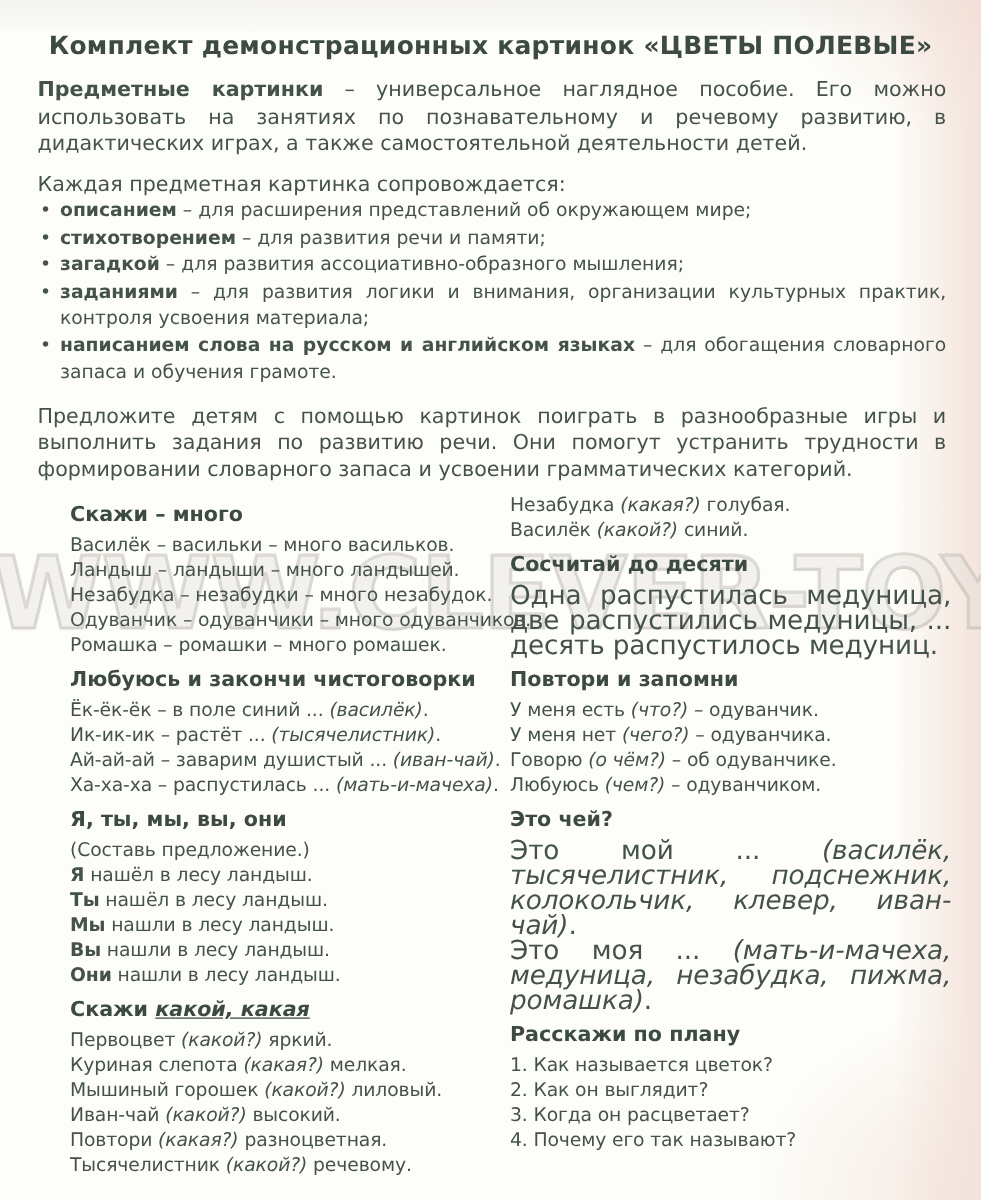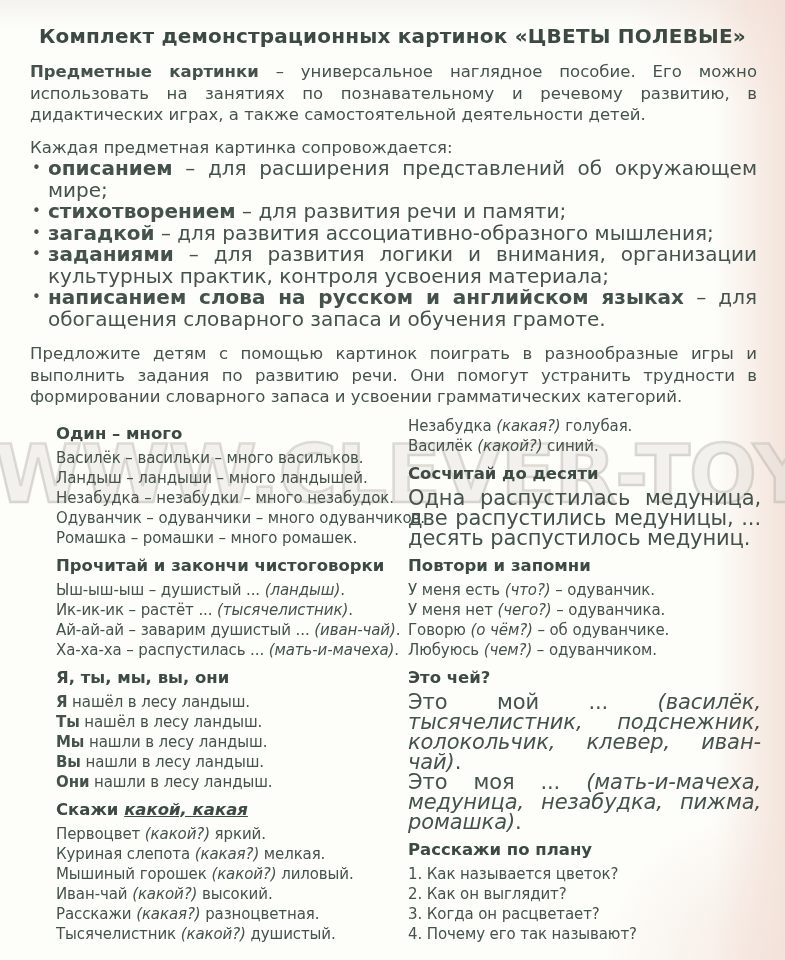--- a/index.html
+++ b/index.html
@@ -28,21 +28,21 @@
   }
   .title{
     margin:24px 24px 0 24px;
     text-align:center;font-size:20px;font-weight:bold;color:#3d4a44;
     letter-spacing:.2px;
   }
   .para{margin:13px 28px 0 30px;font-size:16.5px;line-height:21.5px;text-align:justify;}
   .lead{margin-top:11px;text-align:left;}
   .bullets{list-style:none;margin:0 28px 0 30px;padding:0;}
   .bullets li{
-    position:relative;padding-left:18px;font-size:20px;line-height:21.5px;text-align:justify;
+    position:relative;padding-left:18px;font-size:15px;line-height:21.5px;text-align:justify;
   }
   .bullets li::before{
     content:"•";position:absolute;left:2px;top:0;font-size:15px;color:#45524c;
   }
   .columns{display:flex;margin:8px 20px 0 56px;gap:18px;}
   .col{flex:0 0 auto;}
   .col-left{width:334px;}
   .col-right{width:353px;}
   .col-heading{font-size:16.5px;font-weight:bold;color:#3d4a44;margin:7px 0 4px 0;line-height:21px;white-space:nowrap;}
   .col-line{font-size:15px;line-height:20px;white-space:nowrap;letter-spacing:-0.1px;}
@@ -63,44 +63,45 @@
     <ul class="bullets" id="bullets">
         <li><span class="seg-b">описанием</span><span> – для расширения представлений об окружающем мире;</span></li>
         <li><span class="seg-b">стихотворением</span><span> – для развития речи и памяти;</span></li>
         <li><span class="seg-b">загадкой</span><span> – для развития ассоциативно-образного мышления;</span></li>
         <li><span class="seg-b">заданиями</span><span> – для развития логики и внимания, организации культурных практик, контроля усвоения материала;</span></li>
         <li><span class="seg-b">написанием слова на русском и английском языках</span><span> – для обогащения словарного запаса и обучения грамоте.</span></li>
       </ul>
     <p class="para">Предложите детям с помощью картинок поиграть в разнообразные игры и выполнить задания по развитию речи. Они помогут устранить трудности в формировании словарного запаса и усвоении грамматических категорий.</p>
     <div class="columns">
       <div class="col col-left" id="col-left">
-          <div class="col-heading"><span class="seg-b">Один – много</span></div>
+          <div class="col-heading"><span class="seg-b">Скажи – много</span></div>
           <div class="col-line"><span>Василёк – васильки – много васильков.</span></div>
           <div class="col-line"><span>Ландыш – ландыши – много ландышей.</span></div>
           <div class="col-line"><span>Незабудка – незабудки – много незабудок.</span></div>
           <div class="col-line"><span>Одуванчик – одуванчики – много одуванчиков.</span></div>
           <div class="col-line"><span>Ромашка – ромашки – много ромашек.</span></div>
-          <div class="col-heading"><span class="seg-b">Прочитай и закончи чистоговорки</span></div>
-          <div class="col-line"><span>Ыш-ыш-ыш – душистый ... </span><span class="seg-i">(ландыш)</span><span>.</span></div>
+          <div class="col-heading"><span class="seg-b">Любуюсь и закончи чистоговорки</span></div>
+          <div class="col-line"><span>Ёк-ёк-ёк – в поле синий ... </span><span class="seg-i">(василёк)</span><span>.</span></div>
           <div class="col-line"><span>Ик-ик-ик – растёт ... </span><span class="seg-i">(тысячелистник)</span><span>.</span></div>
           <div class="col-line"><span>Ай-ай-ай – заварим душистый ... </span><span class="seg-i">(иван-чай)</span><span>.</span></div>
           <div class="col-line"><span>Ха-ха-ха – распустилась ... </span><span class="seg-i">(мать-и-мачеха)</span><span>.</span></div>
           <div class="col-heading"><span class="seg-b">Я, ты, мы, вы, они</span></div>
+          <div class="col-line"><span>(Составь предложение.)</span></div>
           <div class="col-line"><span class="seg-b">Я</span><span> нашёл в лесу ландыш.</span></div>
           <div class="col-line"><span class="seg-b">Ты</span><span> нашёл в лесу ландыш.</span></div>
           <div class="col-line"><span class="seg-b">Мы</span><span> нашли в лесу ландыш.</span></div>
           <div class="col-line"><span class="seg-b">Вы</span><span> нашли в лесу ландыш.</span></div>
           <div class="col-line"><span class="seg-b">Они</span><span> нашли в лесу ландыш.</span></div>
           <div class="col-heading"><span class="seg-b">Скажи </span><span class="seg-bi">какой, какая</span></div>
           <div class="col-line"><span>Первоцвет </span><span class="seg-i">(какой?)</span><span> яркий.</span></div>
           <div class="col-line"><span>Куриная слепота </span><span class="seg-i">(какая?)</span><span> мелкая.</span></div>
           <div class="col-line"><span>Мышиный горошек </span><span class="seg-i">(какой?)</span><span> лиловый.</span></div>
           <div class="col-line"><span>Иван-чай </span><span class="seg-i">(какой?)</span><span> высокий.</span></div>
-          <div class="col-line"><span>Расскажи </span><span class="seg-i">(какая?)</span><span> разноцветная.</span></div>
-          <div class="col-line"><span>Тысячелистник </span><span class="seg-i">(какой?)</span><span> душистый.</span></div>
+          <div class="col-line"><span>Повтори </span><span class="seg-i">(какая?)</span><span> разноцветная.</span></div>
+          <div class="col-line"><span>Тысячелистник </span><span class="seg-i">(какой?)</span><span> речевому.</span></div>
         </div>
       <div class="col col-right" id="col-right">
           <div class="col-line"><span>Незабудка </span><span class="seg-i">(какая?)</span><span> голубая.</span></div>
           <div class="col-line"><span>Василёк </span><span class="seg-i">(какой?)</span><span> синий.</span></div>
           <div class="col-heading"><span class="seg-b">Сосчитай до десяти</span></div>
           <div class="col-para"><span>Одна распустилась медуница, две распустились медуницы, ... десять распустилось медуниц.</span></div>
           <div class="col-heading"><span class="seg-b">Повтори и запомни</span></div>
           <div class="col-line"><span>У меня есть </span><span class="seg-i">(что?)</span><span> – одуванчик.</span></div>
           <div class="col-line"><span>У меня нет </span><span class="seg-i">(чего?)</span><span> – одуванчика.</span></div>
           <div class="col-line"><span>Говорю </span><span class="seg-i">(о чём?)</span><span> – об одуванчике.</span></div>

